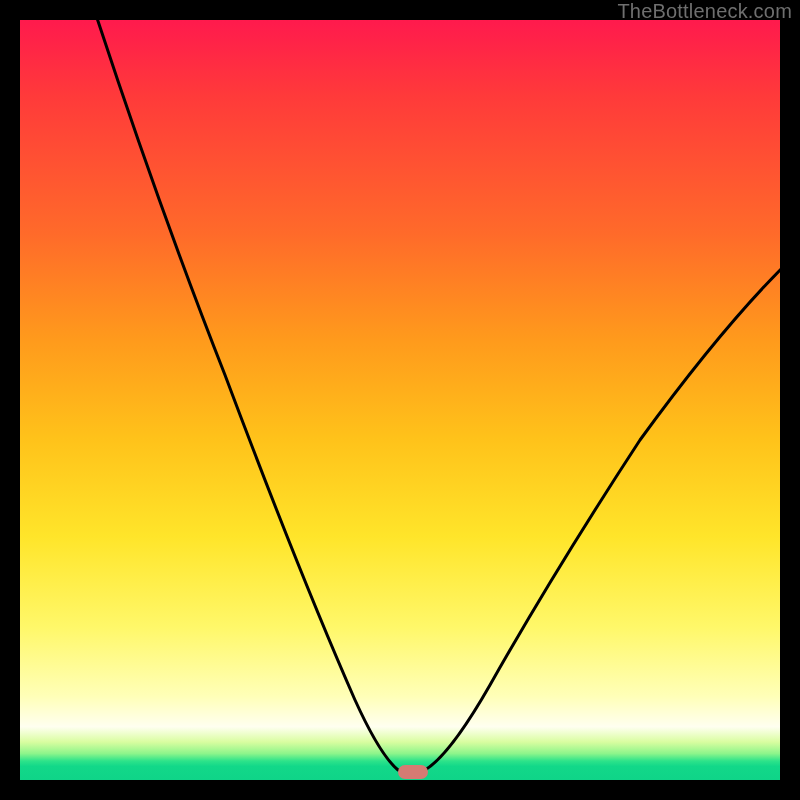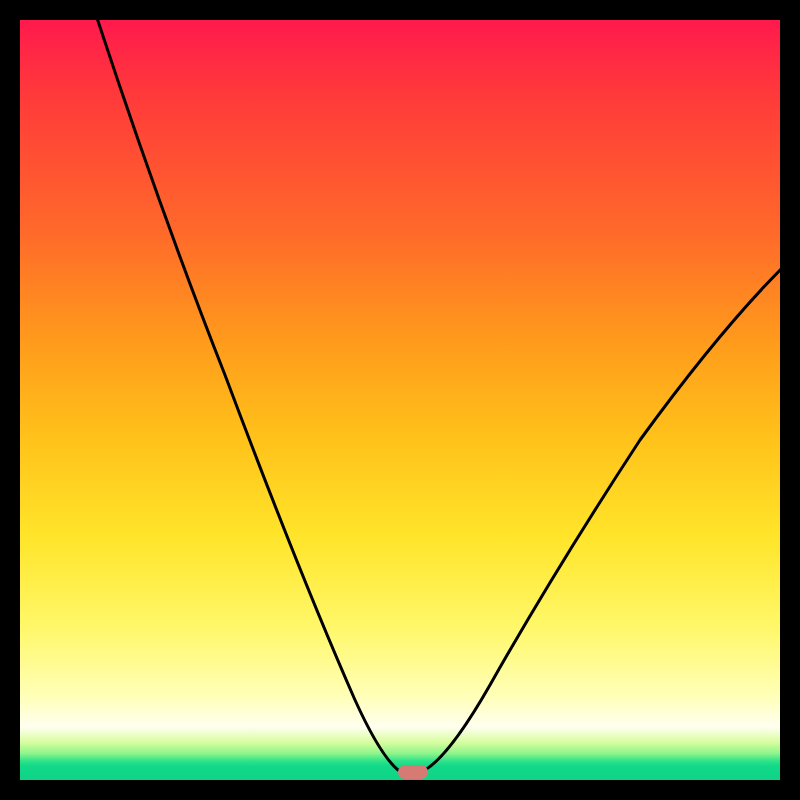--- a/index.html
+++ b/index.html
@@ -80,14 +80,15 @@
                Q 280 555 335 680
                Q 360 735 378 750
                L 405 750
                Q 430 735 470 665
                Q 535 550 620 420
                Q 700 310 765 245"></path>
     </svg>
     <div class="marker" style="left:393px; top:752px;"></div>
   </div>
 
+  <div class="watermark">TheBottleneck.com</div>
 
 </div>
 
 </body></html>

